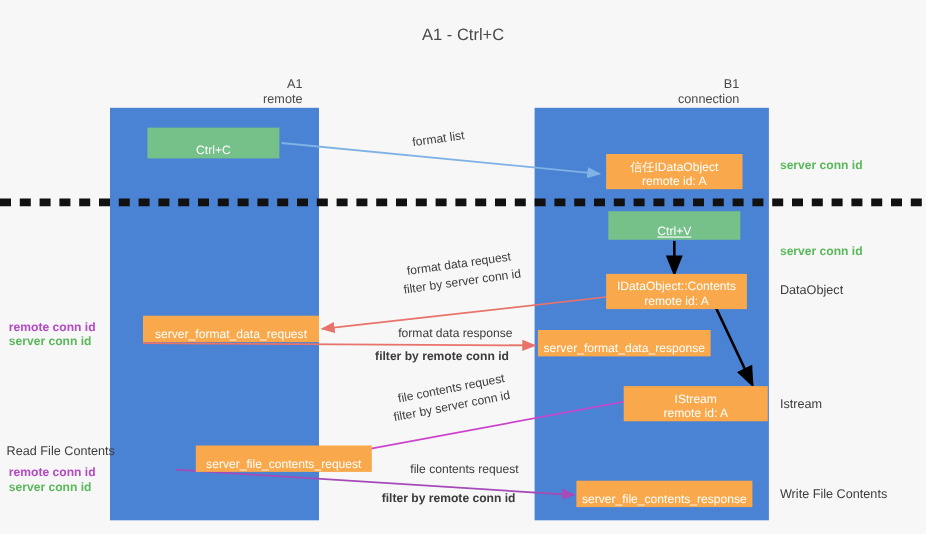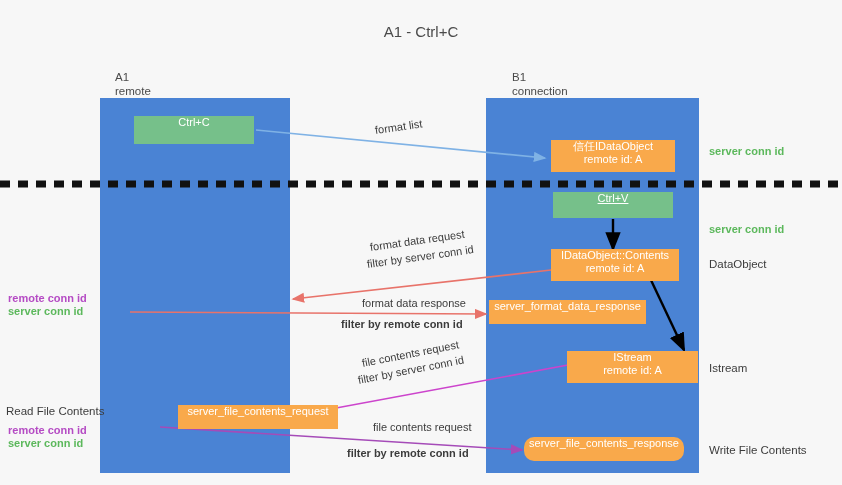--- a/index.html
+++ b/index.html
@@ -14,35 +14,35 @@
   #stage{position:absolute;left:0;top:12px;width:842px;height:485px;padding-left:44px;}
 
   
   .title{
     position:absolute;left:0;top:10px;width:842px;
     text-align:center;font-size:15px;line-height:20px;color:#4a4a4a;
   }
 
   
   .lane-head{
-    position:absolute;text-align:left;font-size:11.5px;line-height:14px;color:#4a4a4a;
+    position:absolute;text-align:right;font-size:11.5px;line-height:14px;color:#4a4a4a;
   }
 
   
   .lane{position:absolute;background:#4a83d4;}
   #lane-a{left:100px;top:86px;width:190px;height:375px;}
   #lane-b{left:486px;top:86px;width:213px;height:375px;}
 
   
   svg#wires{position:absolute;left:0;top:0;width:842px;height:485px;overflow:visible;}
 
   
   .box{
     position:absolute;
-    display:flex;align-items:center;justify-content:flex-start;
+    display:flex;align-items:center;justify-content:flex-end;
     flex-direction:column;
     color:#ffffff;font-size:11px;line-height:13px;text-align:center;
     box-sizing:border-box;
   }
   .box.green{background:#76c08a;}
   .box.orange{background:#f9a94b;}
 
   
   .lbl{position:absolute;font-size:11px;line-height:14px;color:#3c3c3c;white-space:nowrap;}
   .lbl.green{color:#5cb85c;font-weight:bold;}
@@ -120,35 +120,38 @@
 
   <div class="box green" style="left:553px;top:180px;width:120px;height:26px;text-decoration:underline;">
     <span>Ctrl+V</span>
   </div>
 
   <div class="box orange" style="left:551px;top:237px;width:128px;height:32px;">
     <span>IDataObject::Contents</span>
     <span>remote id: A</span>
   </div>
 
+  <div class="box orange" style="left:130px;top:275px;width:160px;height:24px;">
+    <span>server_format_data_request</span>
+  </div>
 
   <div class="box orange" style="left:489px;top:288px;width:157px;height:24px;">
     <span>server_format_data_response</span>
   </div>
 
   <div class="box orange" style="left:567px;top:339px;width:131px;height:32px;">
     <span>IStream</span>
     <span>remote id: A</span>
   </div>
 
   <div class="box orange" style="left:130px;top:393px;width:160px;height:24px;margin-left:48px;">
     <span>server_file_contents_request</span>
   </div>
 
-  <div class="box orange" style="left:524px;top:425px;width:160px;height:24px;border-radius:10px;">
+  <div class="box orange" style="left:524px;top:425px;width:160px;height:24px;">
     <span>server_file_contents_response</span>
   </div>
 
   <div class="lbl rot" style="left:375px;top:111px;">format list</div>
 
   <div class="lbl rot" style="left:370px;top:228px;">format data request</div>
   <div class="lbl rot" style="left:367px;top:245px;">
     <span>filter by </span><span class="green">server conn id</span>
   </div>
 

